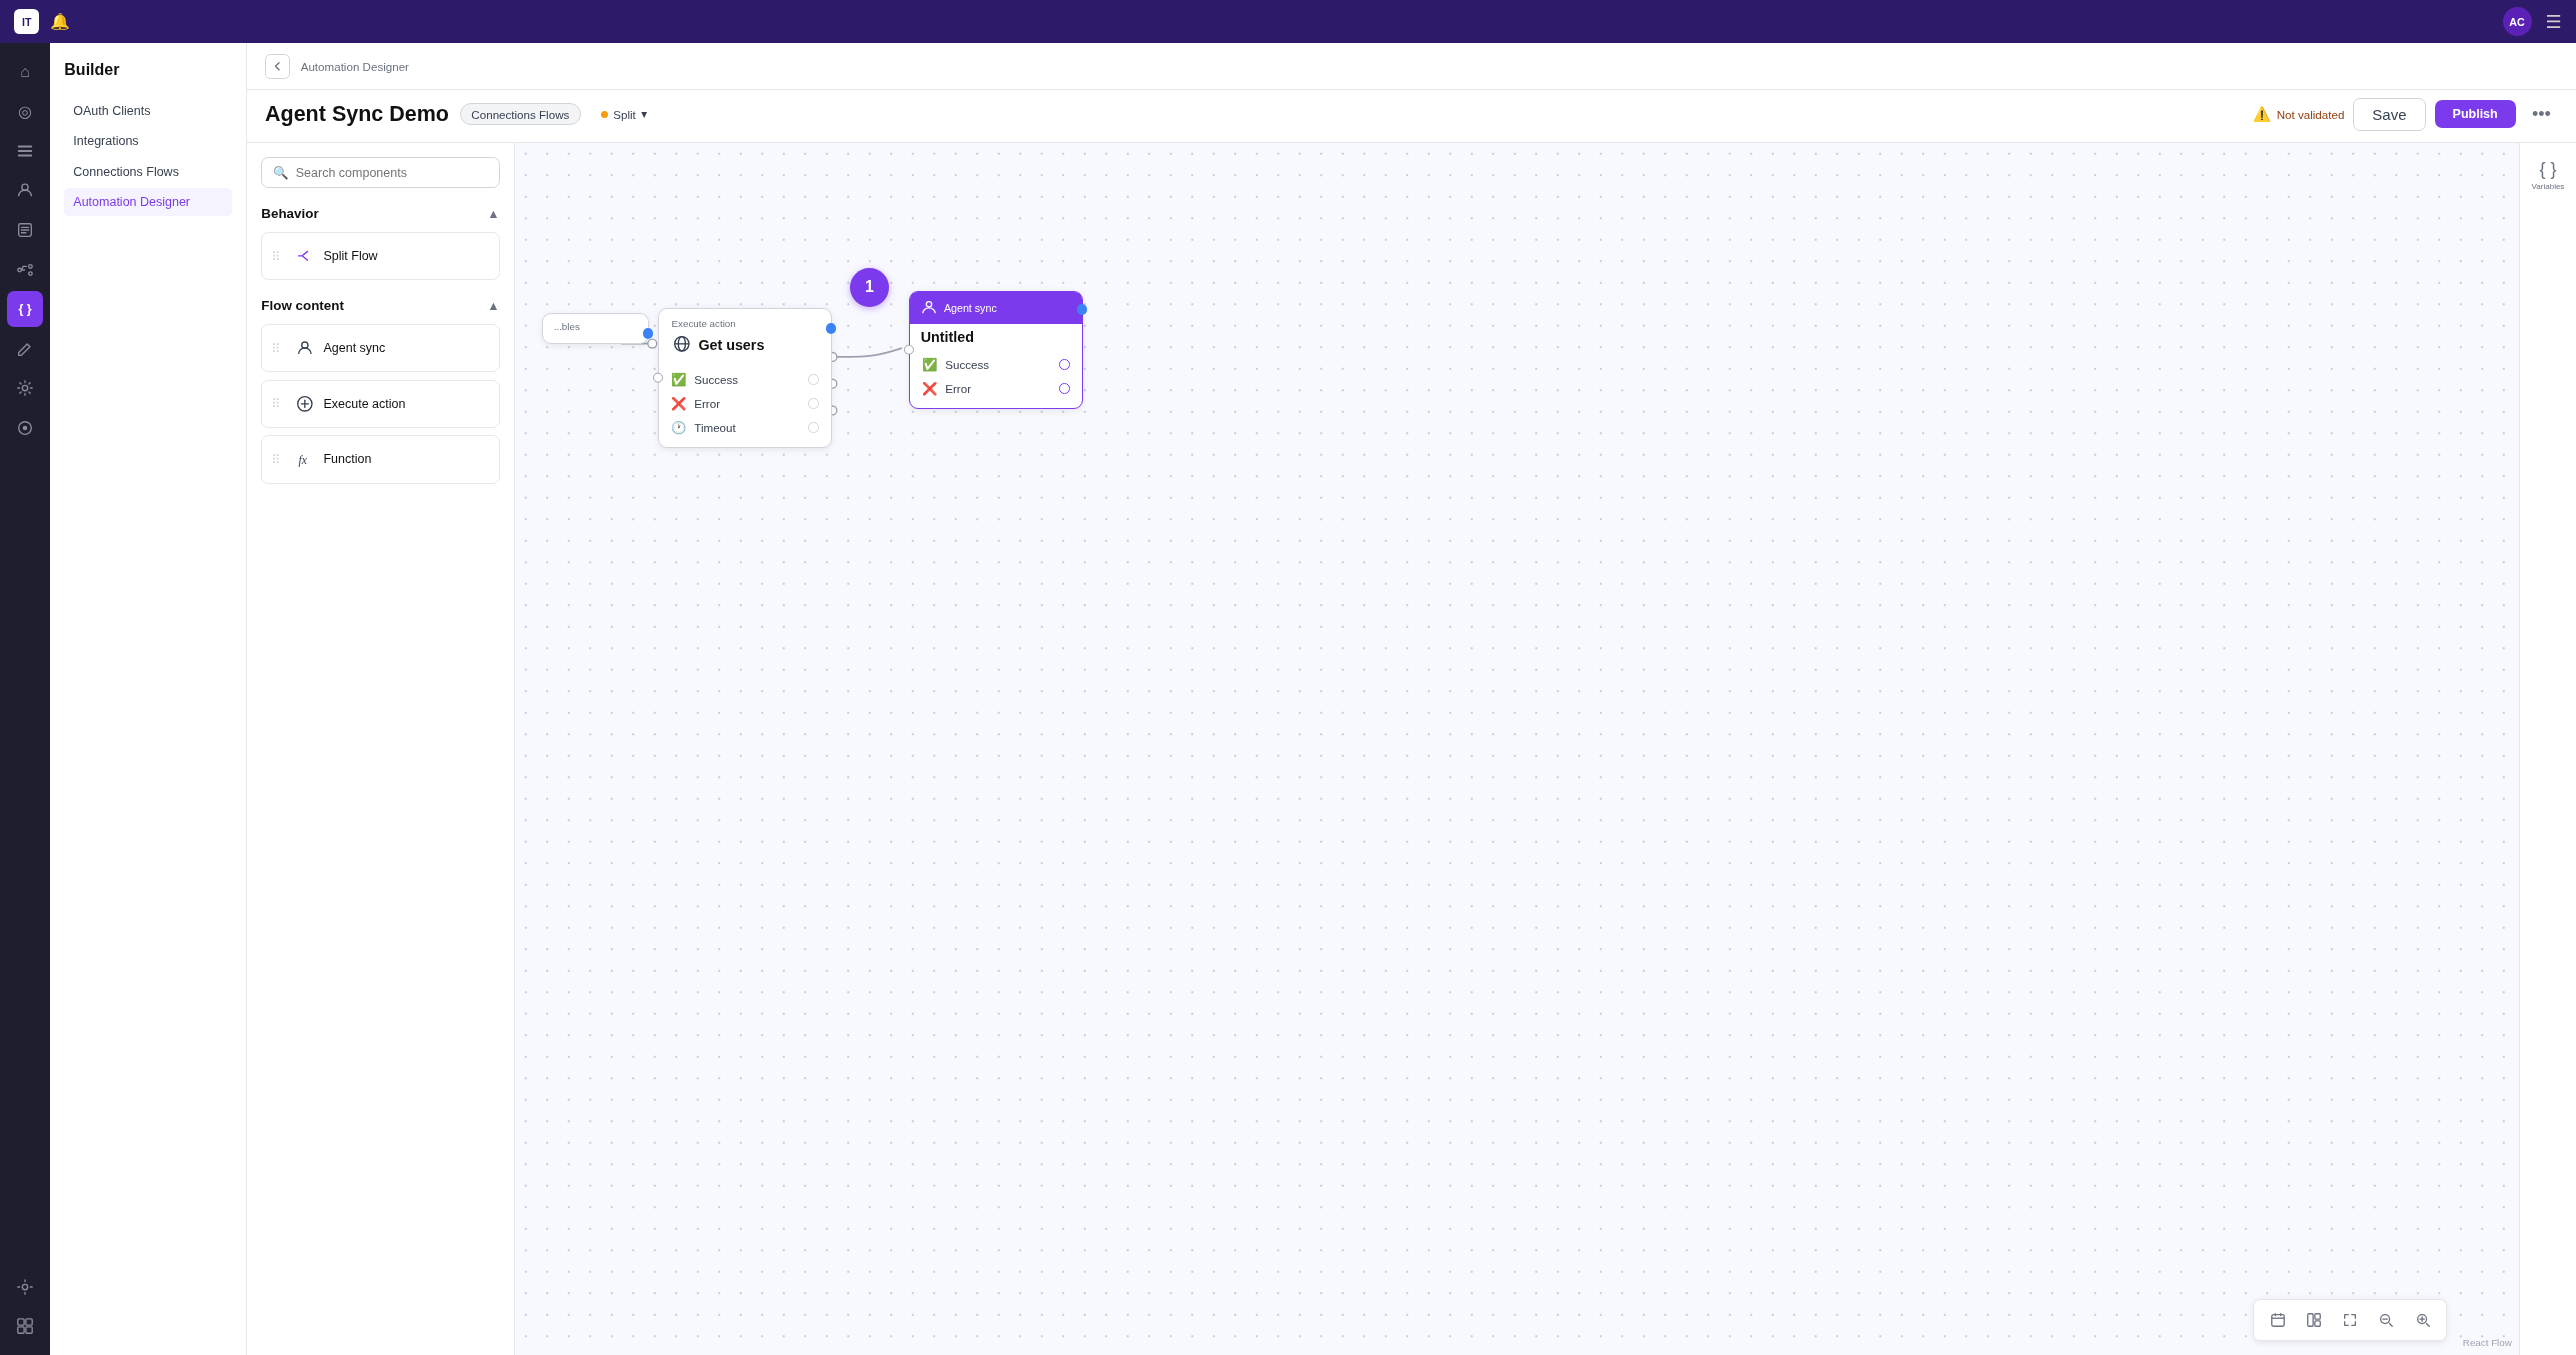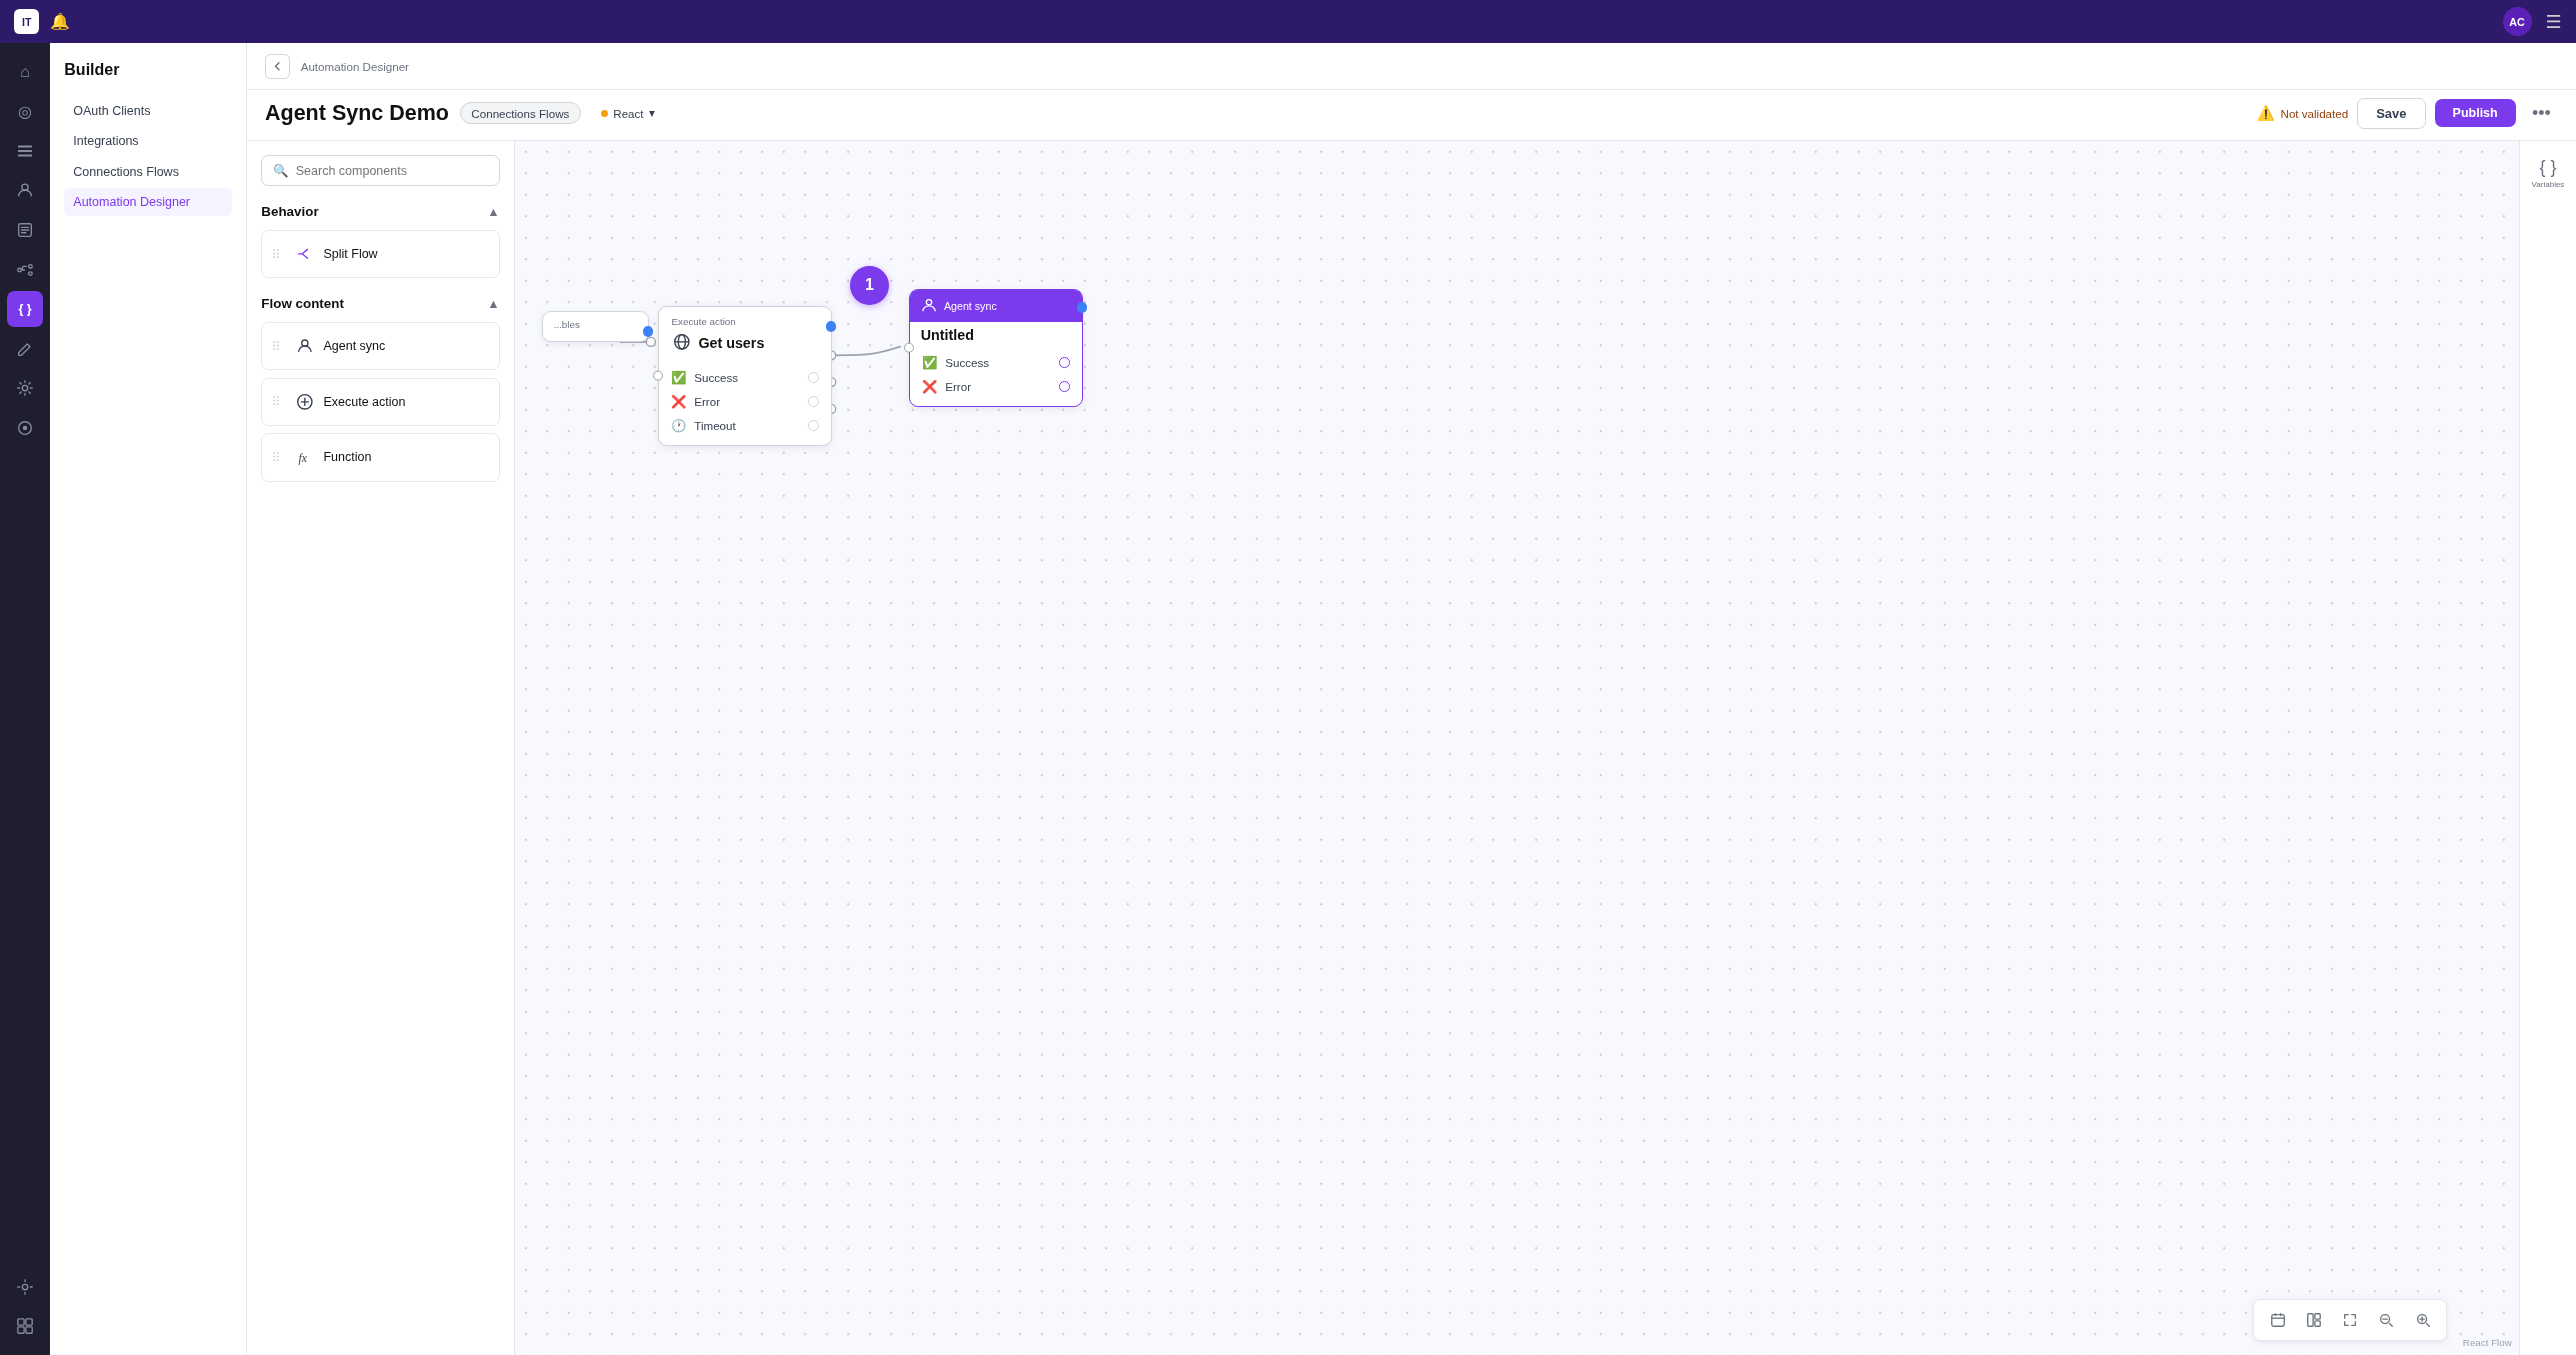--- a/index.html
+++ b/index.html
@@ -135,22 +135,22 @@
     .draft-dot { width: 7.2px; height: 7.2px; background: #f59e0b; border-radius: 50%; }
     .header-actions { margin-left: auto; display: flex; align-items: center; gap: 9px; }
     .not-validated { display: flex; align-items: center; gap: 5.4px; font-size: 11.6px; color: #92400e; }
     .warn-icon { font-size: 14.3px; }
     .save-btn {
       padding: 7.2px 18px;
       border: 0.9px solid #d1d5db;
       border-radius: 7.2px;
       background: #fff;
       cursor: pointer;
-      font-size: 13px;
-      font-weight: 700;
+      font-size: 15px;
+      font-weight: 400;
       color: #374151;
     }
     .publish-btn {
       padding: 7.2px 18px;
       border: none;
       border-radius: 7.2px;
       background: #7c3aed;
       cursor: pointer;
       font-size: 12.5px;
       font-weight: 600;
@@ -475,21 +475,21 @@
         </svg>
     </div>
     <span class="breadcrumb">Automation Designer</span>
   </div>
 
   <div class="page-title-row">
     <span class="page-title">Agent Sync Demo</span>
     <span class="tag-badge">Connections Flows</span>
     <div class="draft-badge">
       <div class="draft-dot"></div>
-      <span>React</span>
+      <span>Split</span>
       <span>▾</span>
     </div>
     <div class="header-actions">
       <div class="not-validated">
         <span class="warn-icon">⚠️</span>
         <span>Not validated</span>
       </div>
       <button class="save-btn">Save</button>
       <button class="publish-btn">Publish</button>
       <span class="more-btn">•••</span>

